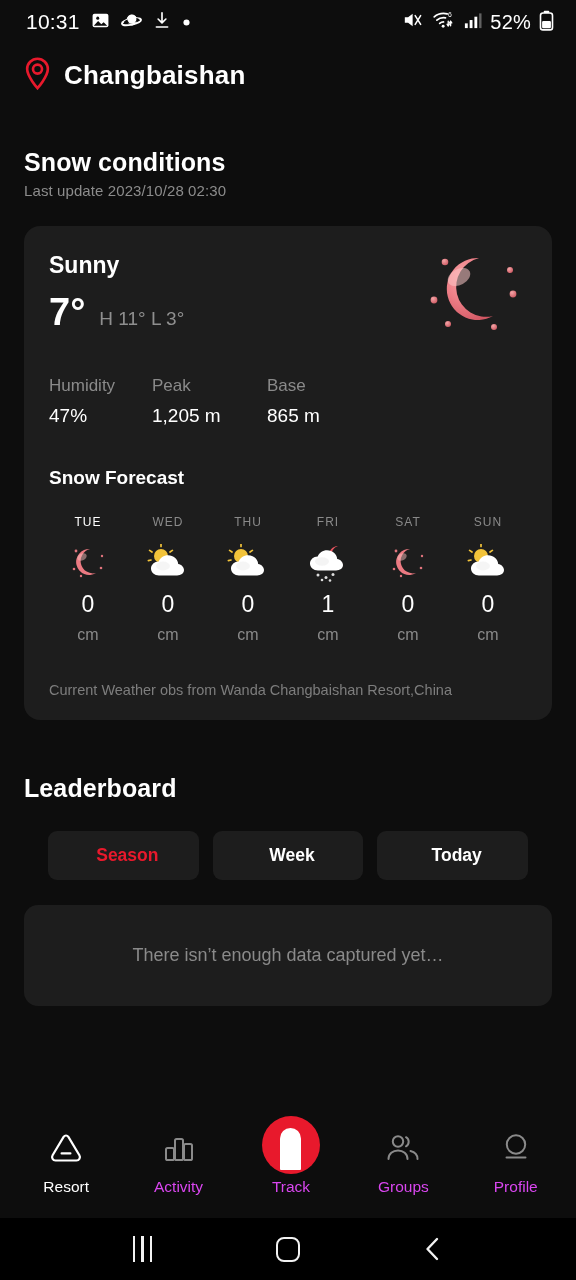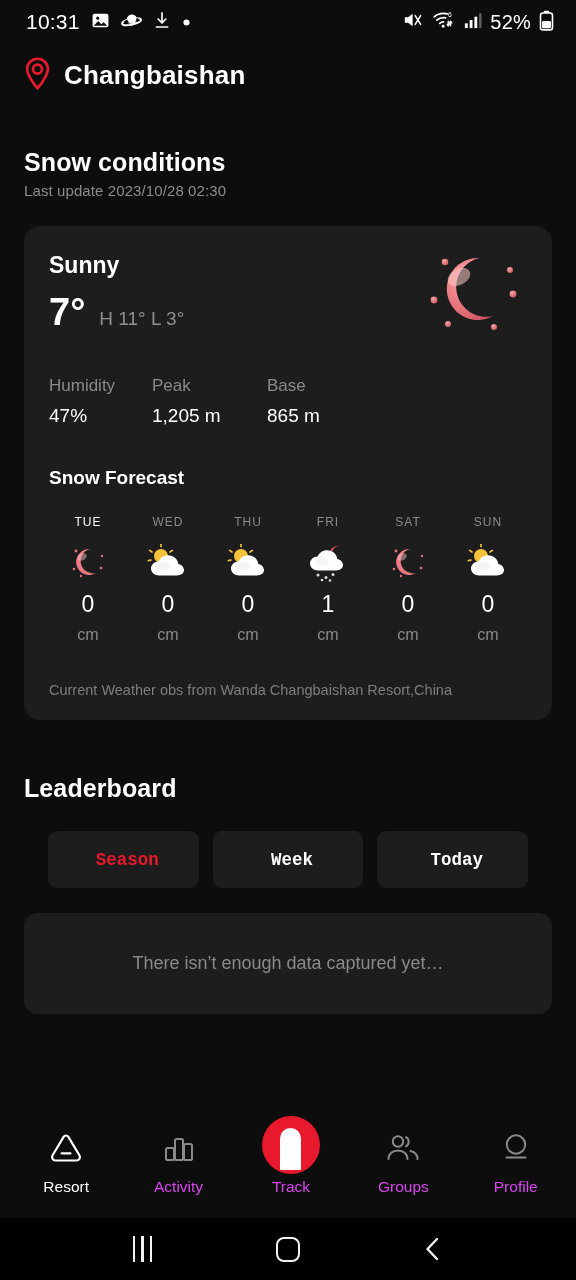--- a/index.html
+++ b/index.html
@@ -62,24 +62,24 @@
   .fc-icon { height:44px; width:52px; display:flex; align-items:center; justify-content:center; margin-top:11px; }
   .fc-val { color:#fff; font-size:23px; margin-top:7px; }
   .fc-unit { color:#8a8a8a; font-size:16px; margin-top:8px; }
 
   .obs-note { color:#7d7d7d; font-size:14.5px; margin-top:38px; }
 
   
   .lb-head { padding:54px 24px 0 24px; }
   .lb-tabs { display:flex; gap:14px; padding:0 48px; margin-top:28px; }
   .lb-tab {
-    flex:1 1 0; height:57px; border-radius:9px; background:#1d1d1d;
+    flex:1 1 0; height:49px; border-radius:9px; background:#1d1d1d;
     display:flex; align-items:center; justify-content:center;
     font-size:17.5px; font-weight:bold; color:#fff; border:none; cursor:pointer;
-    font-family:Liberation Mono, monospace;
+    font-family:Liberation Sans, sans-serif;
     padding-left:8px;
   }
   .lb-tab.active { color:#e8192c; }
   .lb-empty {
     margin:25px 24px 0 24px; height:101px; border-radius:14px; background:#1d1d1d;
     display:flex; align-items:center; justify-content:center;
   }
   .lb-empty-text { color:#8a8a8a; font-size:18px; }
 
   

